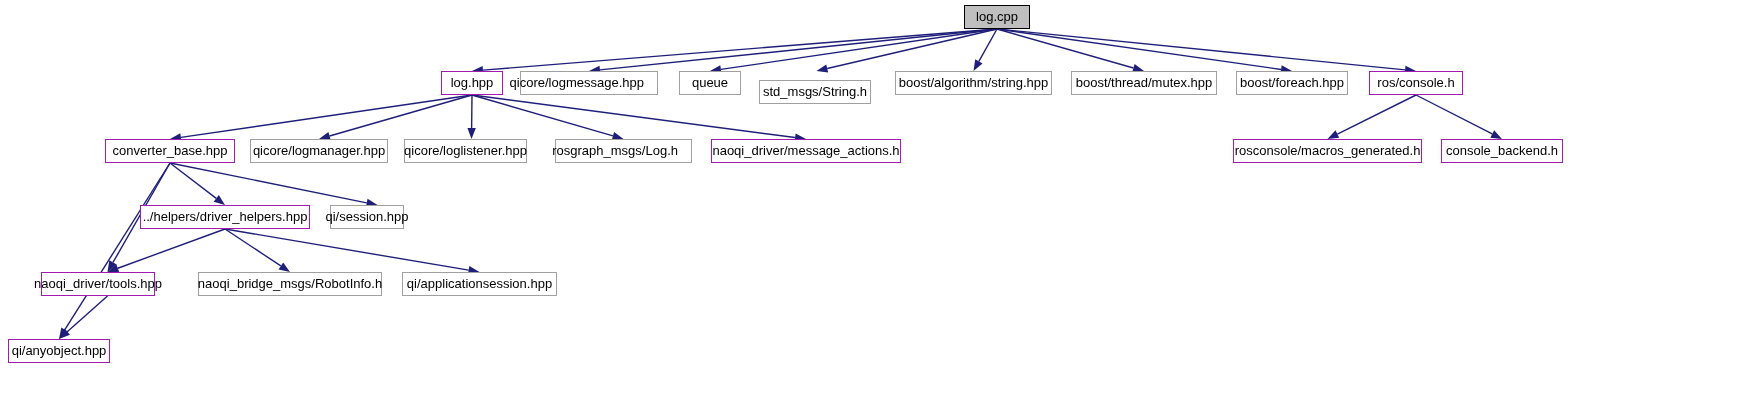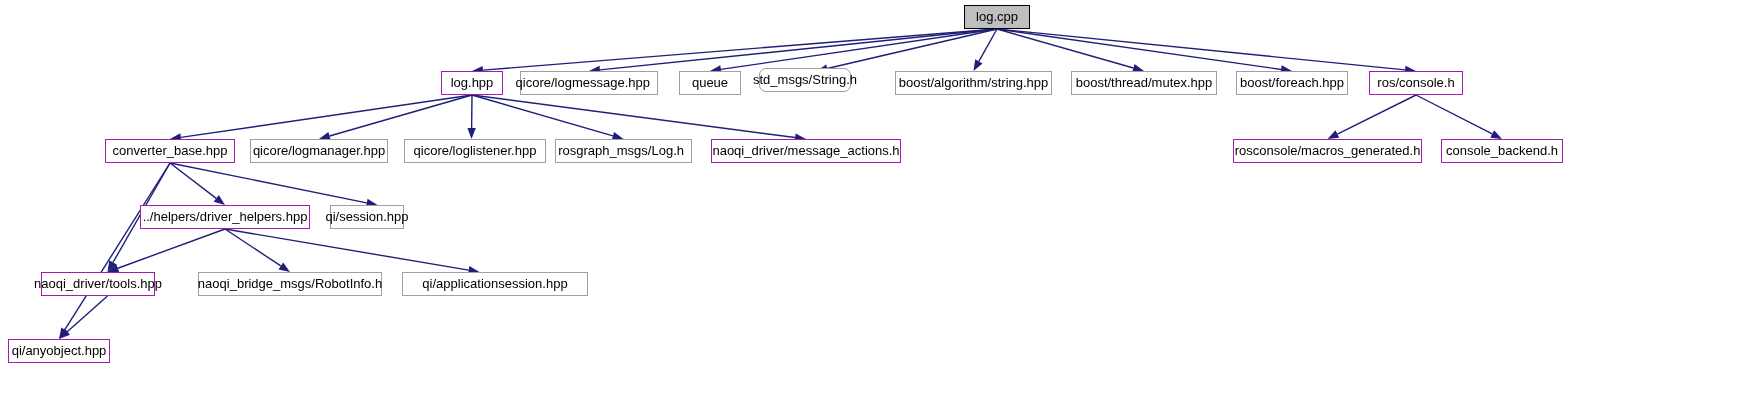--- a/index.html
+++ b/index.html
@@ -29,21 +29,21 @@
     display: flex;
     align-items: center;
     justify-content: center;
     height: 24px;
     border: 1px solid #a0a0a0;
     background: #ffffff;
     color: #000000;
     font-size: 13px;
     line-height: 14px;
     white-space: nowrap;
-    padding: 0 7px;
+    padding: 0 13px;
     letter-spacing: 0px;
   }
   .node.strong {
     border: 1px solid #a21caf;
   }
   .node.root {
     border: 1px solid #000000;
     background: #bfbfbf;
   }
   .node-label {
@@ -109,42 +109,42 @@
       </div>
       <div class="node strong" style="left: 441px; top: 71px; width: 62px;">
         <span class="node-label">log.hpp</span>
       </div>
       <div class="node " style="left: 520px; top: 71px; width: 138px; justify-content: flex-end;">
         <span class="node-label">qicore/logmessage.hpp</span>
       </div>
       <div class="node " style="left: 679px; top: 71px; width: 62px;">
         <span class="node-label">queue</span>
       </div>
-      <div class="node " style="left: 759px; top: 68px; width: 92px; border-radius: 7px;">
+      <div class="node " style="left: 759px; top: 80px; width: 112px;">
         <span class="node-label">std_msgs/String.h</span>
       </div>
       <div class="node " style="left: 895px; top: 71px; width: 157px;">
         <span class="node-label">boost/algorithm/string.hpp</span>
       </div>
       <div class="node " style="left: 1071px; top: 71px; width: 146px;">
         <span class="node-label">boost/thread/mutex.hpp</span>
       </div>
       <div class="node " style="left: 1236px; top: 71px; width: 112px;">
         <span class="node-label">boost/foreach.hpp</span>
       </div>
       <div class="node strong" style="left: 1369px; top: 71px; width: 94px;">
         <span class="node-label">ros/console.h</span>
       </div>
       <div class="node strong" style="left: 105px; top: 139px; width: 130px;">
         <span class="node-label">converter_base.hpp</span>
       </div>
       <div class="node " style="left: 250px; top: 139px; width: 138px;">
         <span class="node-label">qicore/logmanager.hpp</span>
       </div>
-      <div class="node " style="left: 404px; top: 139px; width: 142px;">
+      <div class="node " style="left: 404px; top: 139px; width: 123px;">
         <span class="node-label">qicore/loglistener.hpp</span>
       </div>
       <div class="node " style="left: 555px; top: 139px; width: 137px; justify-content: flex-end;">
         <span class="node-label">rosgraph_msgs/Log.h</span>
       </div>
       <div class="node strong" style="left: 711px; top: 139px; width: 190px;">
         <span class="node-label">naoqi_driver/message_actions.h</span>
       </div>
       <div class="node strong" style="left: 1233px; top: 139px; width: 189px;">
         <span class="node-label">rosconsole/macros_generated.h</span>
@@ -157,20 +157,20 @@
       </div>
       <div class="node " style="left: 330px; top: 205px; width: 74px;">
         <span class="node-label">qi/session.hpp</span>
       </div>
       <div class="node strong" style="left: 41px; top: 272px; width: 114px;">
         <span class="node-label">naoqi_driver/tools.hpp</span>
       </div>
       <div class="node " style="left: 198px; top: 272px; width: 184px;">
         <span class="node-label">naoqi_bridge_msgs/RobotInfo.h</span>
       </div>
-      <div class="node " style="left: 402px; top: 272px; width: 186px;">
+      <div class="node " style="left: 402px; top: 272px; width: 155px;">
         <span class="node-label">qi/applicationsession.hpp</span>
       </div>
       <div class="node strong" style="left: 8px; top: 339px; width: 102px;">
         <span class="node-label">qi/anyobject.hpp</span>
       </div>
     </div>
 </div>
 
 </body></html>

